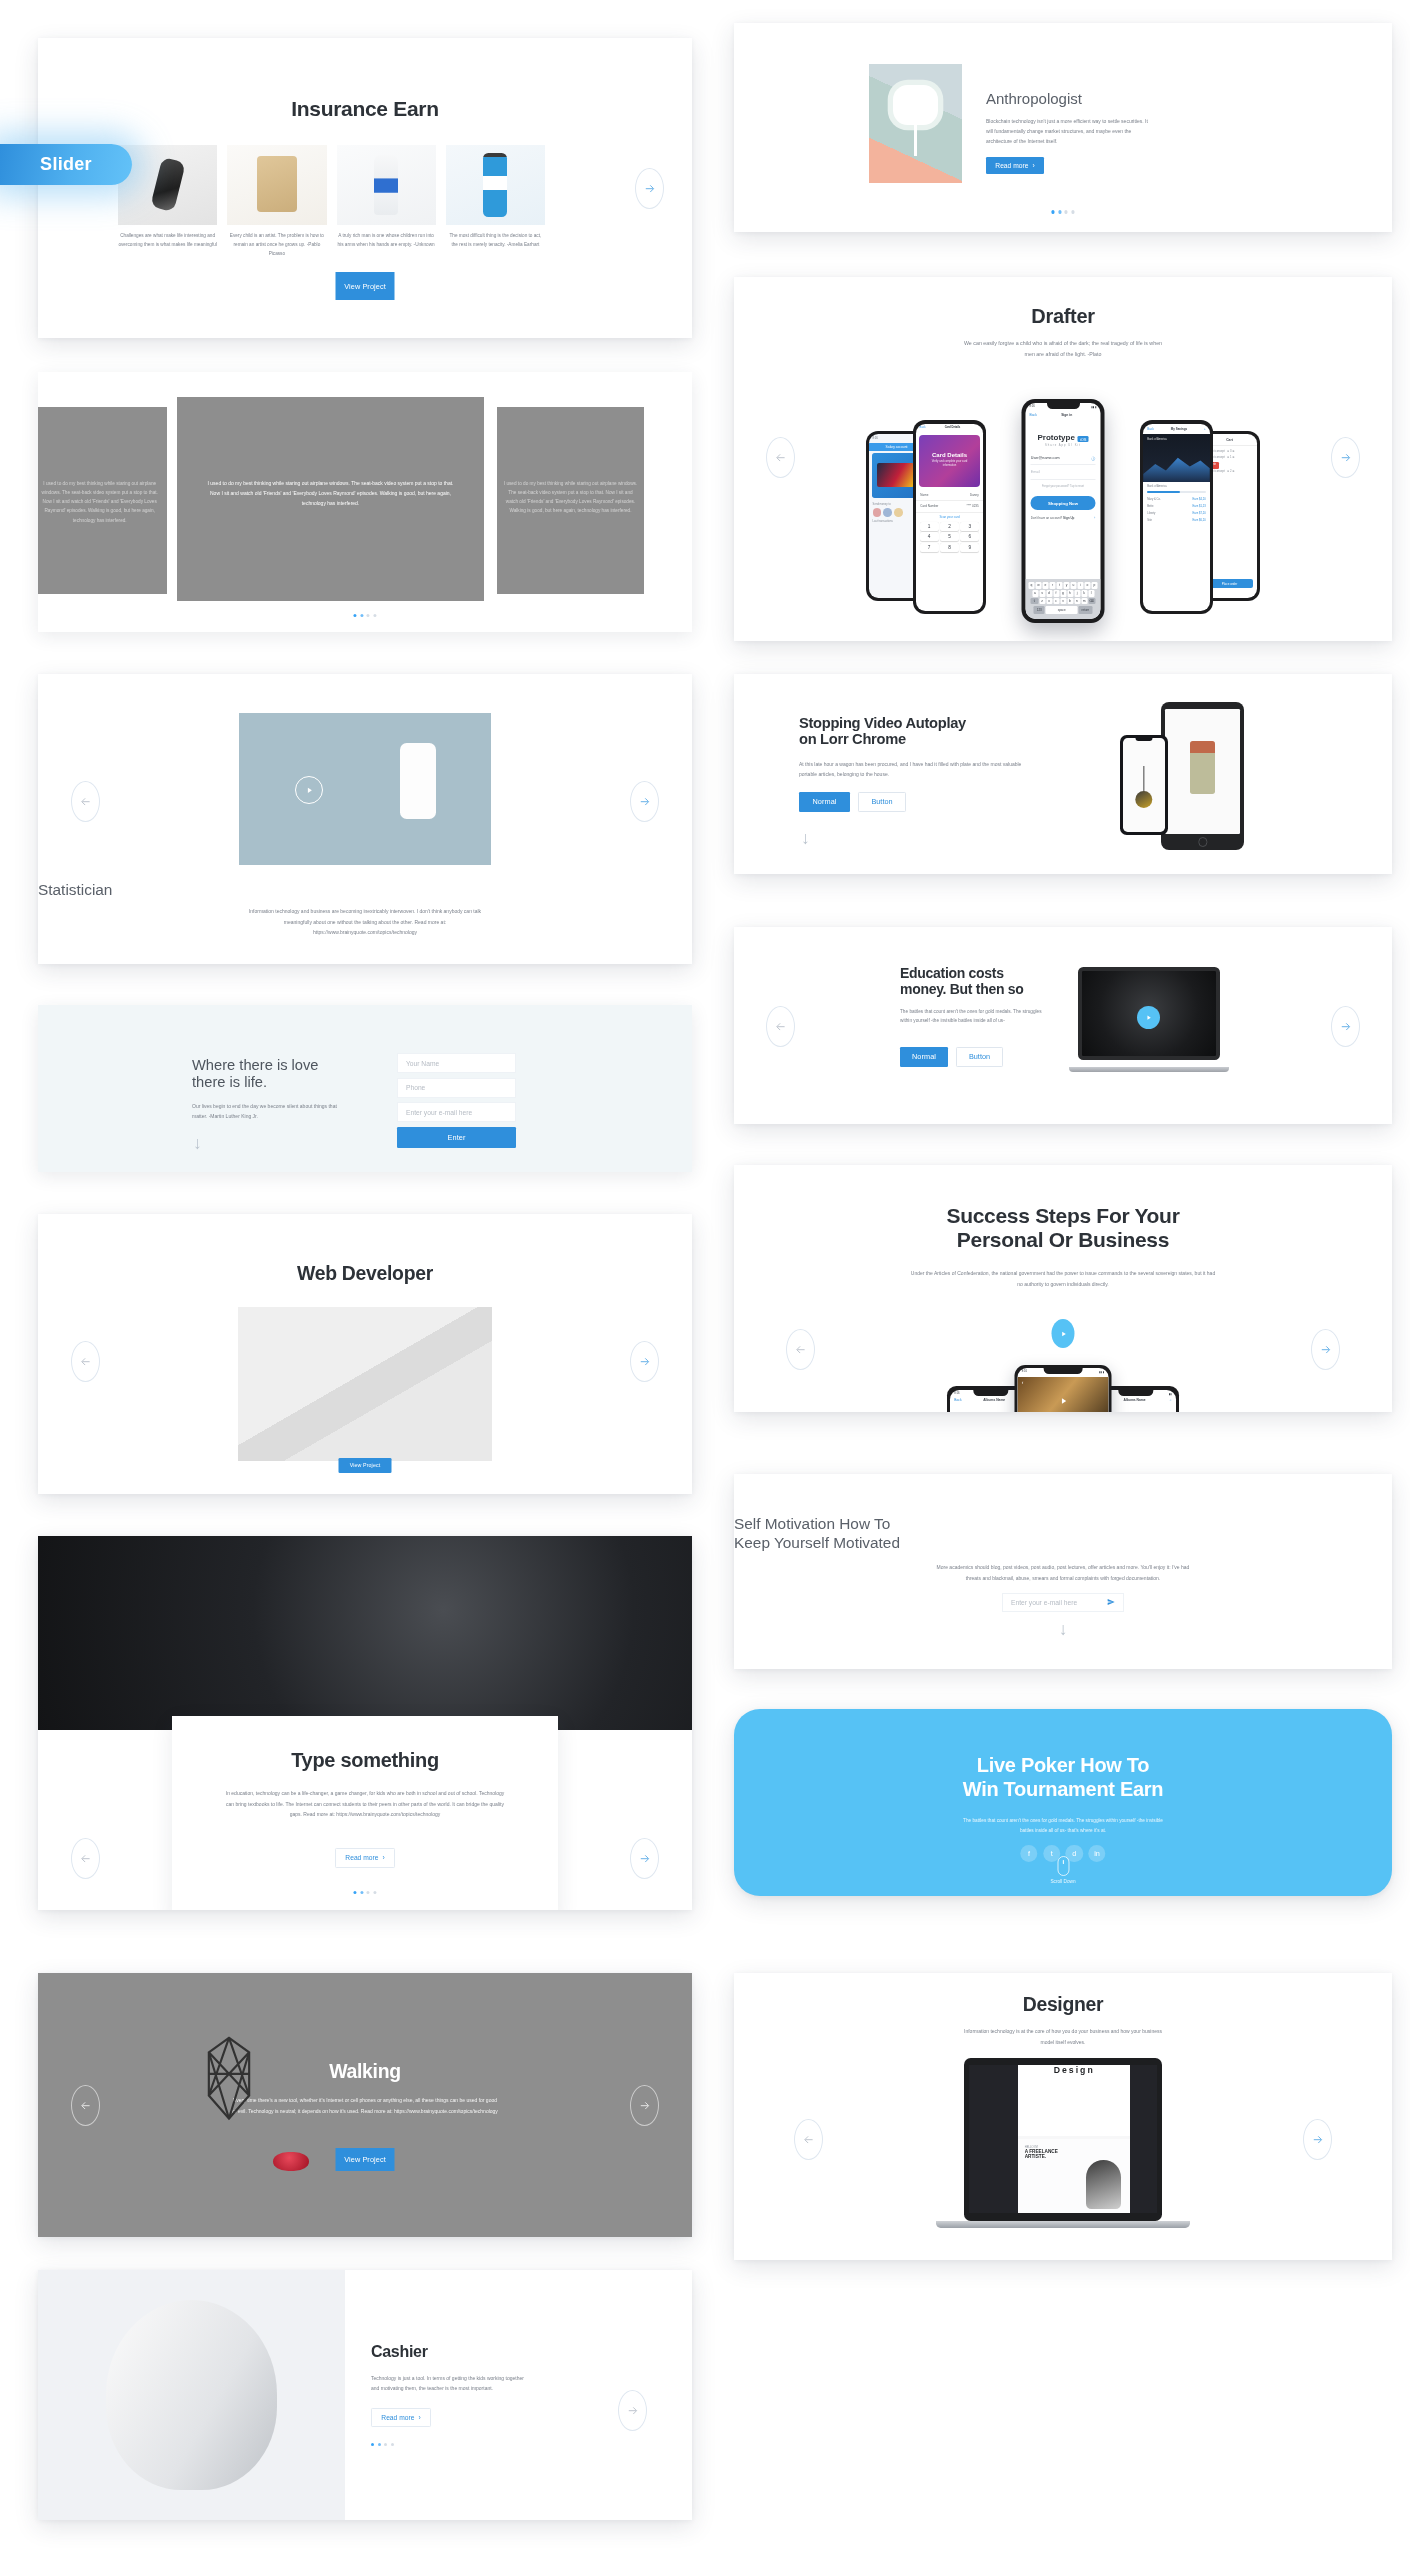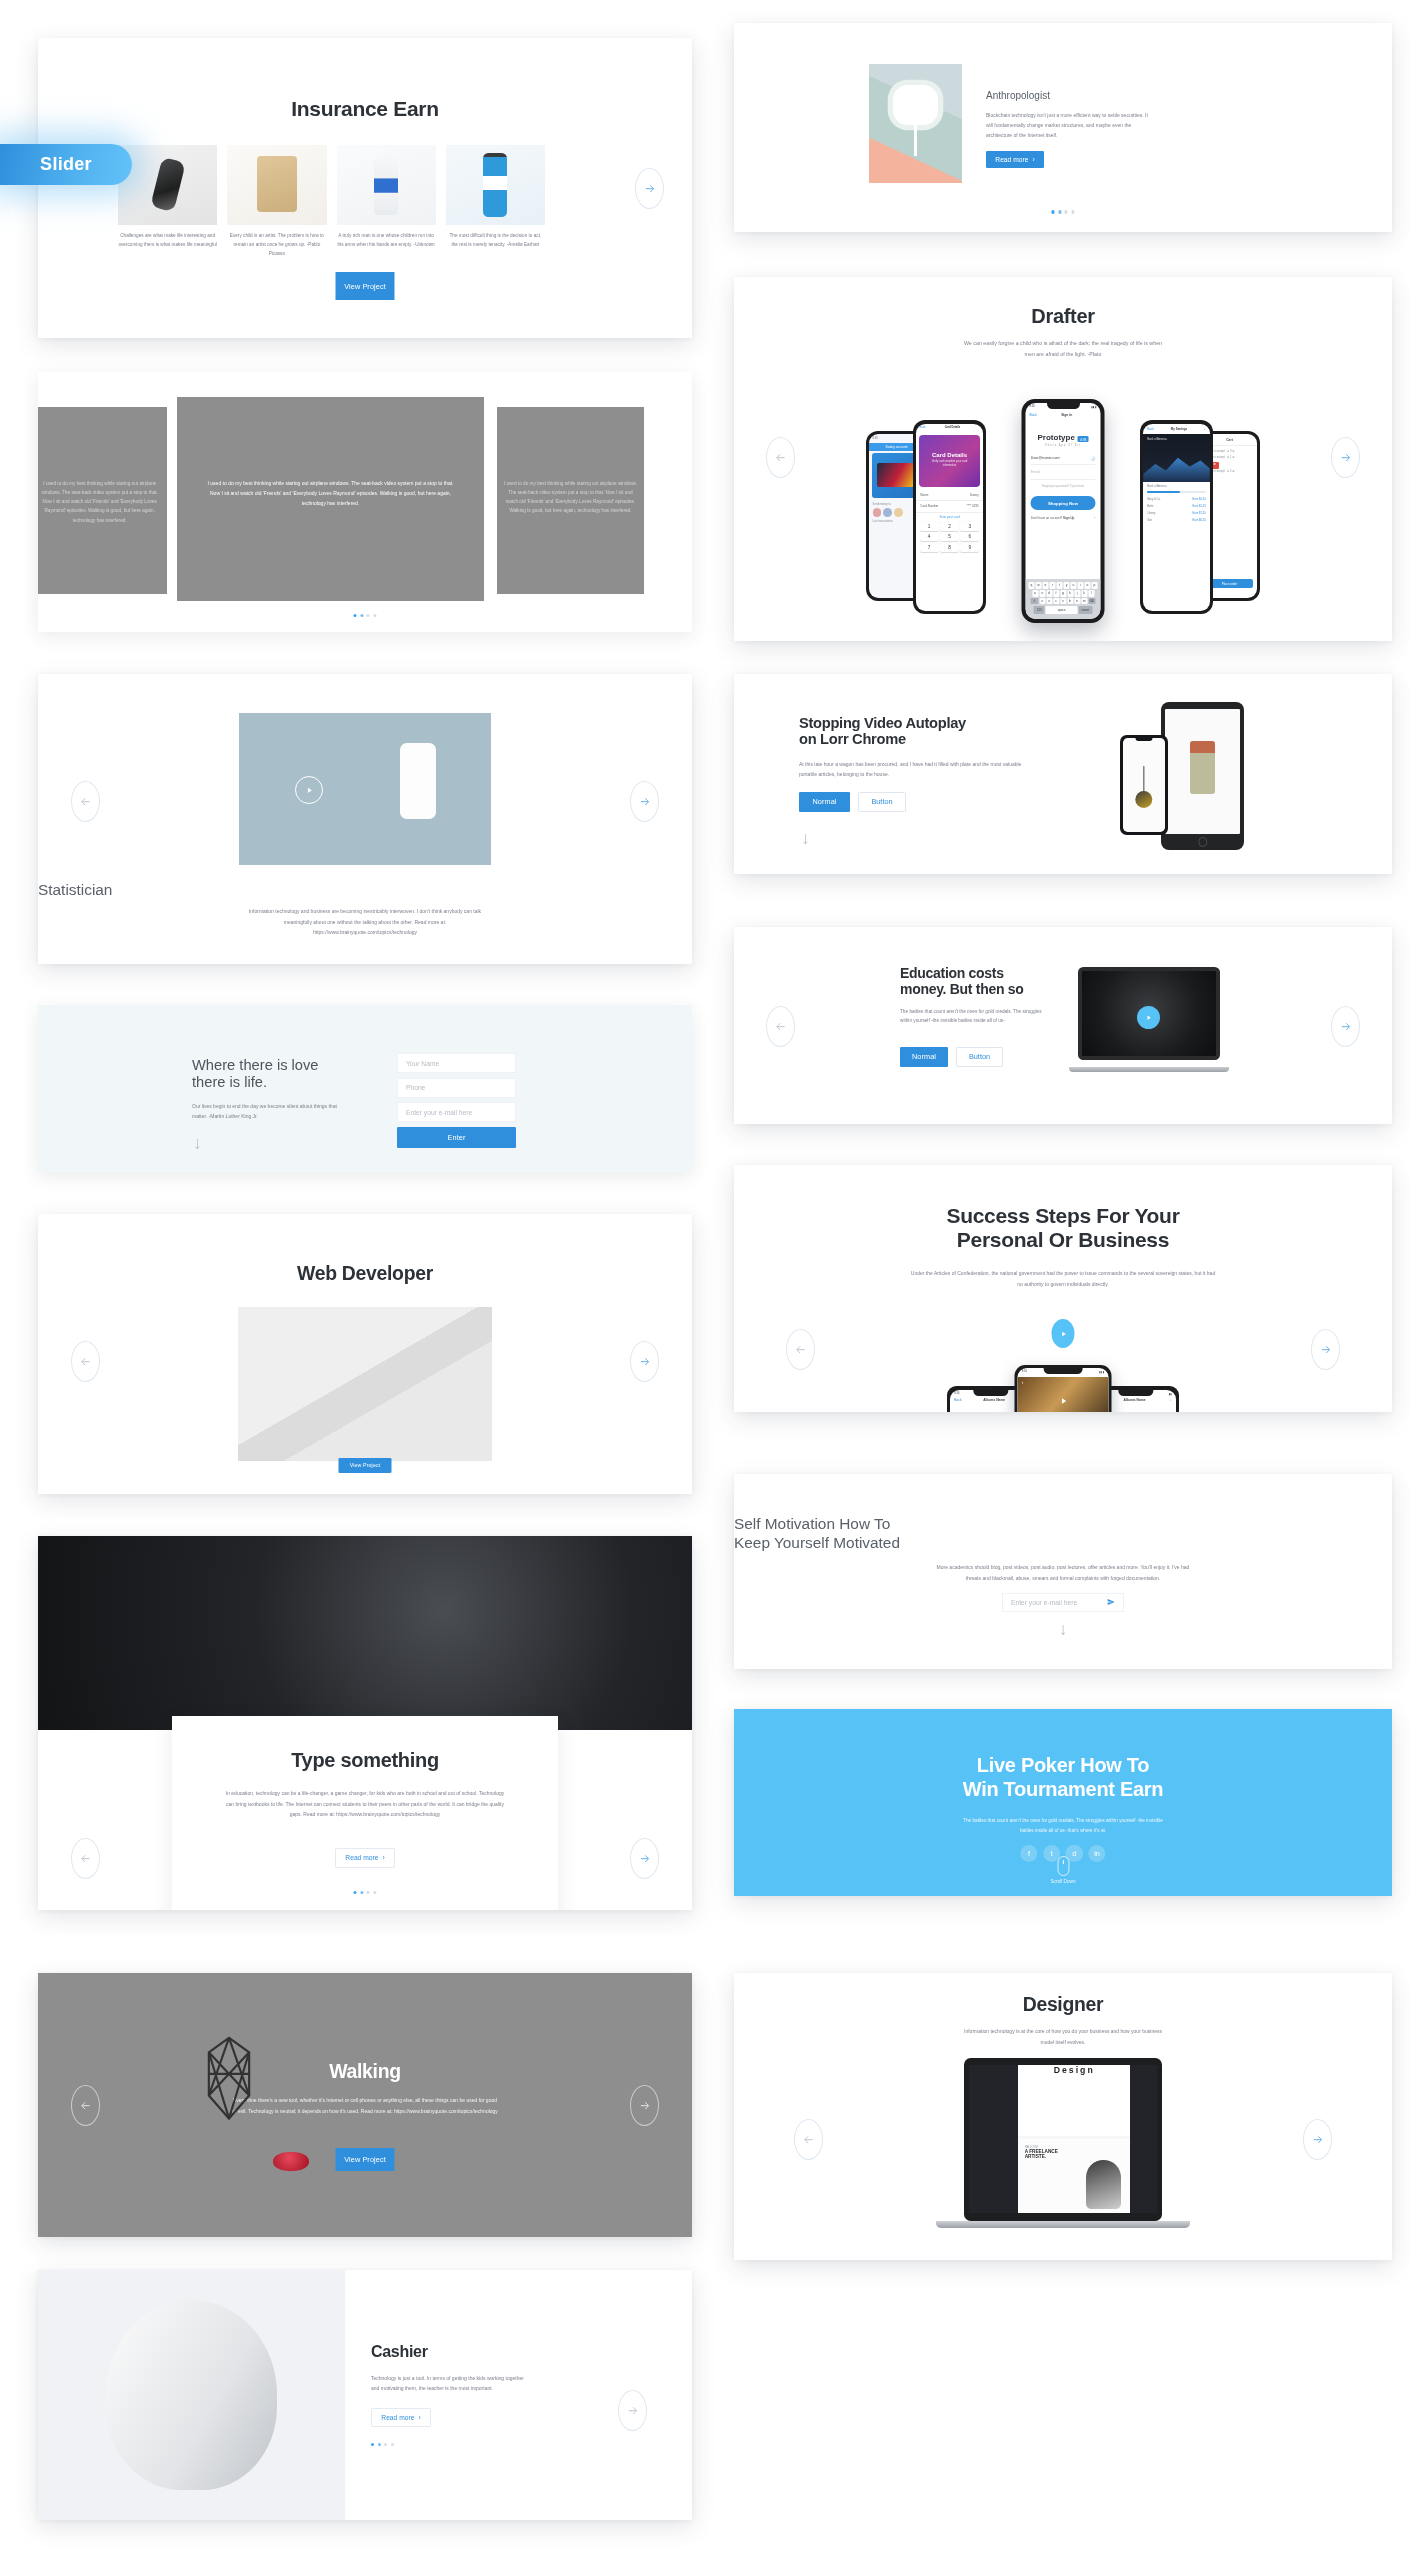--- a/index.html
+++ b/index.html
@@ -105,21 +105,21 @@
   .ph-headphone:after{content:"";position:absolute;left:22%;top:12%;width:56%;height:76%;border-radius:50% 50% 44% 44%;
     background:linear-gradient(120deg,#fbfbfb,#e2e4e7 60%,#bfc3c8);}
   .ph-dark-wheel{ background:radial-gradient(circle at 50% 45%, #3b3d40 0%, #1a1b1d 60%, #0d0e0f 100%); }
 
   
   .phone{ background:#1c1c1e; border-radius:12px; position:relative; }
   .phone .scr{ position:absolute; inset:3.3px; background:#fff; border-radius:9.3px; overflow:hidden; }
   .notch{ position:absolute; left:50%; transform:translateX(-50%); top:0; width:44%; height:6px;
           background:#1c1c1e; border-radius:0 0 5.3px 5.3px; z-index:2;}
 
-  .poker-card{ background:#56c2f5; }
+  .poker-card{ background:#56c2f5;border-radius:26px; }
   .social{ width:17.4px;height:17.4px;border-radius:50%;background:rgba(255,255,255,.22);
            display:flex;align-items:center;justify-content:center;color:#fff;font-size:7.3px; cursor:pointer;}
   .mouse{ width:12px;height:20px;border:1px solid rgba(255,255,255,.75);border-radius:6.7px;position:relative;}
   .mouse:after{content:"";position:absolute;left:50%;top:3.3px;transform:translateX(-50%);width:1.3px;height:4px;background:#fff;border-radius:1.3px;}
 
   .field{ background:#fff; border:0.7px solid #eef2f6; color:#b6bcc4; font-size:6.7px;
           display:flex; align-items:center; padding:0 8px; }
   .play-circle{ border-radius:50%; display:flex; align-items:center; justify-content:center; }
 </style>
 </head>
@@ -158,21 +158,21 @@
     <div class="nav-arrow" style="right:28px; top:130px;">
       <svg viewBox="0 0 24 24" fill="none" stroke="#3d9ae0" stroke-width="1.4">
           <path d="M5 12h13M13 6l6 6-6 6"></path>
         </svg>
     </div>
   </div>
 
   <div class="card" style="left:734px; top:23.4px; width:658px; height:209px;">
     <div class="img ph-mirror" style="position:absolute;left:135px;top:41px;width:93px;height:119px;"></div>
     <div style="position:absolute;left:252px;top:67px;width:167px;">
-      <div class="h-thin" style="text-align:left;font-size:10px;">Anthropologist</div>
+      <div class="h-thin" style="text-align:left;font-size:15px;">Anthropologist</div>
       <div class="p-body left" style="font-size:5px;margin-top:8px;line-height:2;">Blockchain technology isn't just a more efficient way to settle securities. It will fundamentally change market structures, and maybe even the architecture of the Internet itself.</div>
       <button class="btn-read" style="margin-top:10.7px;">
         <span>Read more</span>
         <span>›</span>
       </button>
     </div>
     <div class="dots" style="left:50%;transform:translateX(-50%);bottom:18.7px;">
       <i class="a"></i>
         <i class="b"></i>
         <i></i>

